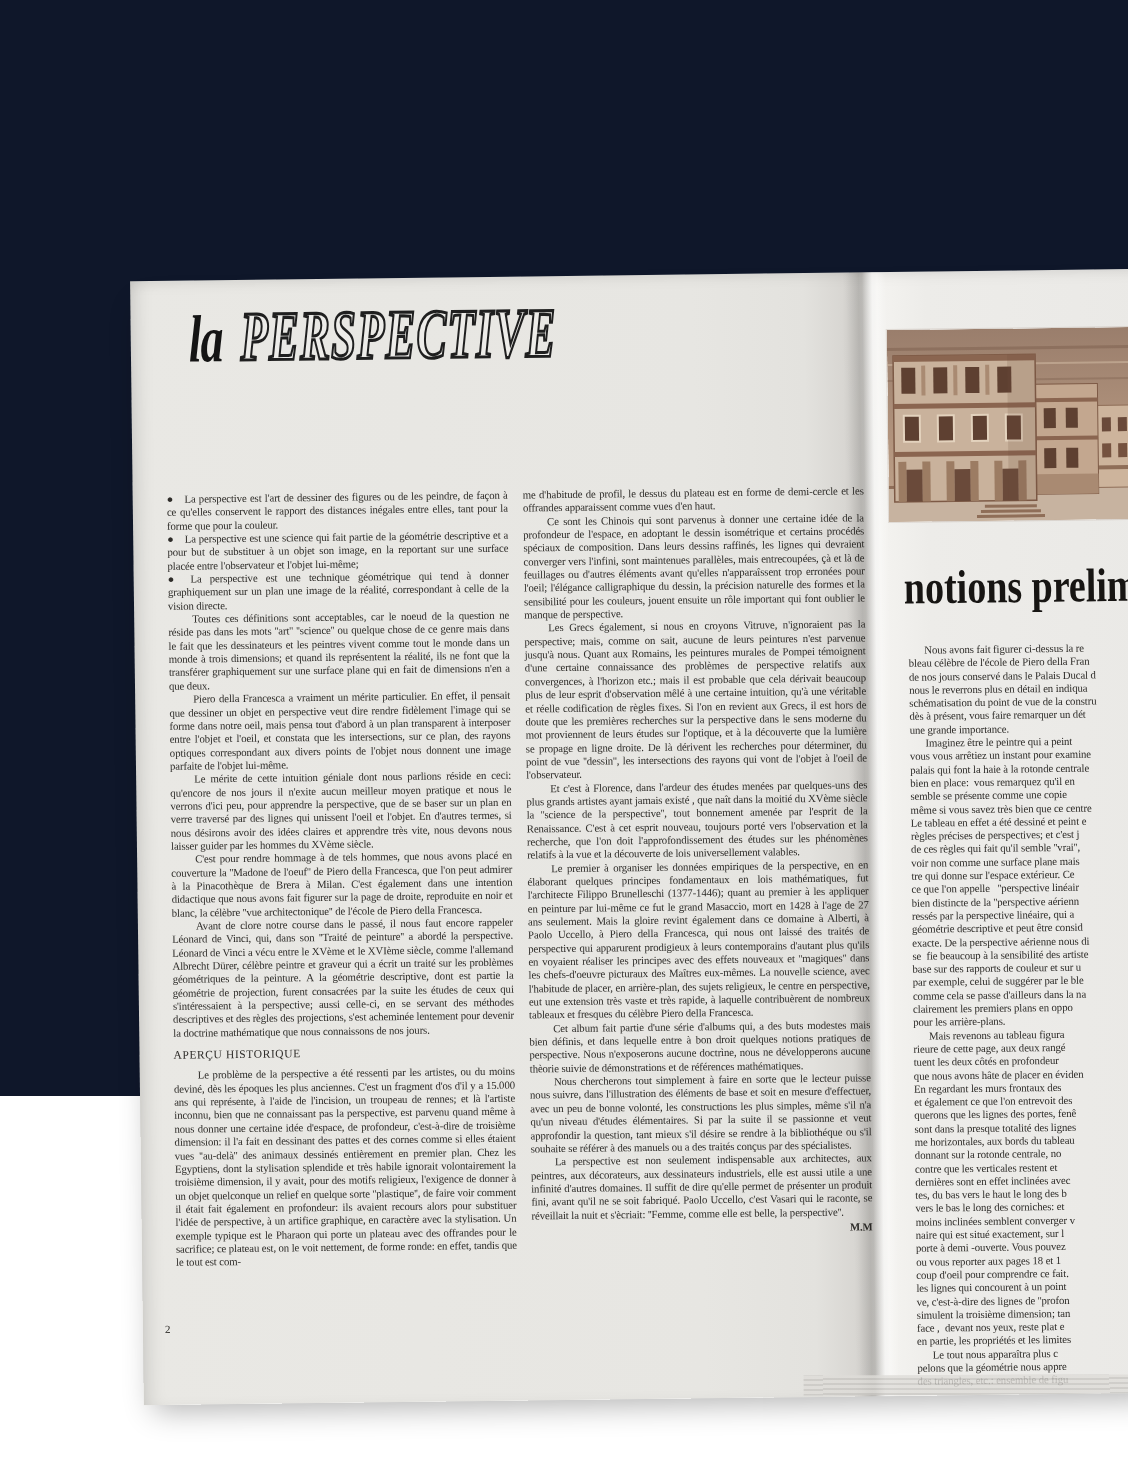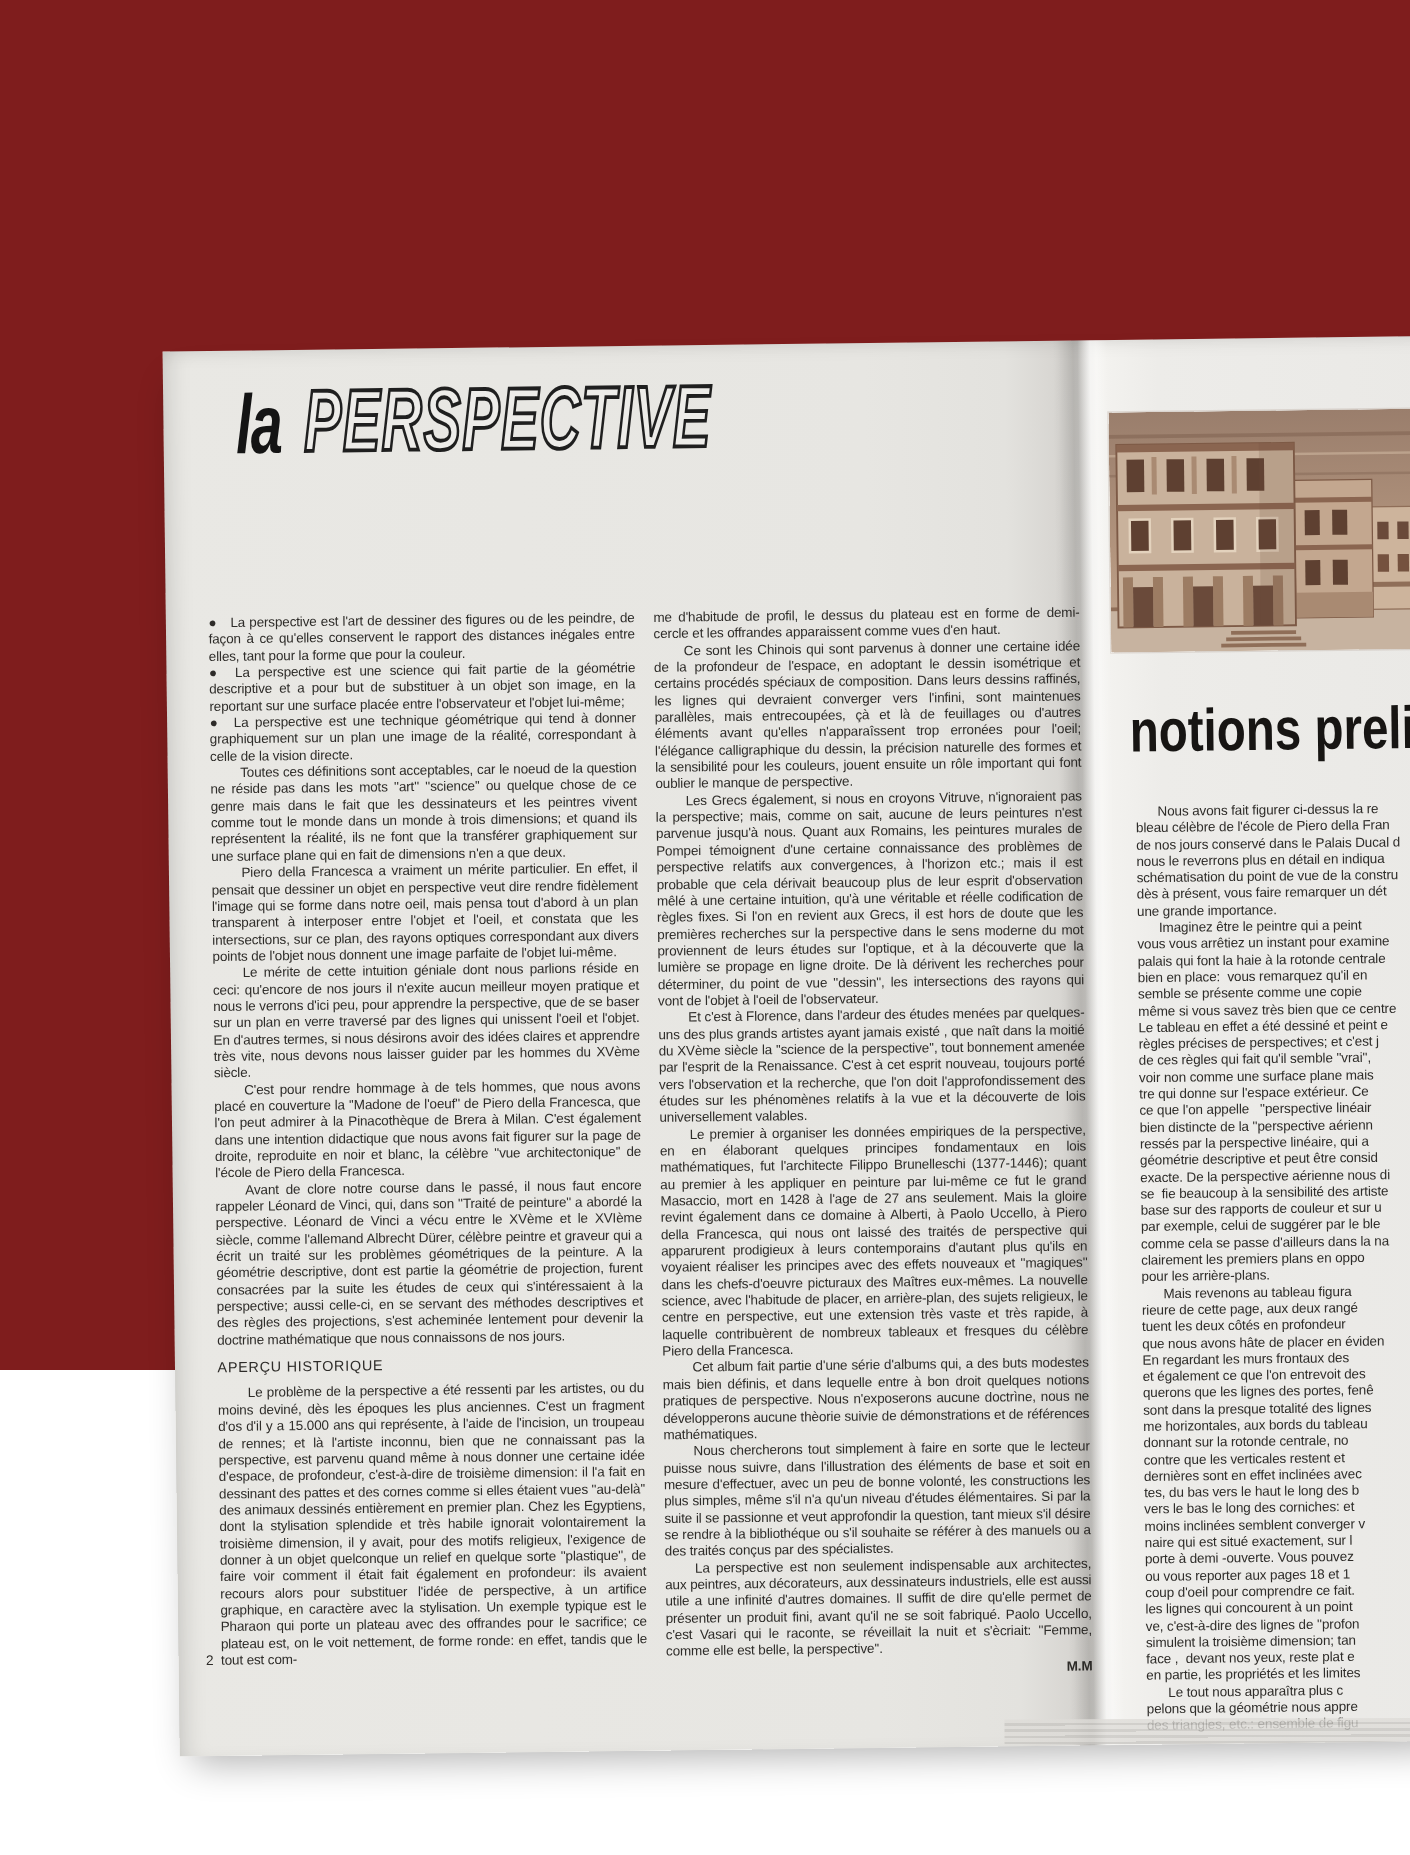--- a/index.html
+++ b/index.html
@@ -1,19 +1,19 @@
 <!DOCTYPE html>
 <html style="--paper: #e9e8e4; --ink: #2e2c29; --heading-ink: #171513; --sepia-sky: #a08270; --sepia-building: #c9b29c; --sepia-window: #5e4031; --sepia-ground: #c7b3a0;"><head>
 <meta charset="utf-8">
 <style>
   html,body{margin:0;padding:0;width:1128px;height:1484px;overflow:hidden;background:#ffffff;}
   *{box-sizing:border-box;}
   body{font-family:"Liberation Sans",sans-serif;color:var(--ink,#2e2c29);}
 
-  .photo{position:relative;width:1128px;height:1096px;background:#7f1d1d;}
+  .photo{position:relative;width:1128px;height:1096px;background:#0f172a;font-family:Liberation Serif, serif;}
 
   .paper{
     position:absolute;left:130px;top:272px;width:1020px;height:1124px;
     transform:rotate(-0.7deg);transform-origin:760px 0;
     background:linear-gradient(90deg,#e9e8e4 0%,#e7e6e2 55%,#e3e2de 66%,#d7d5d1 70.2%,#c7c5c1 71.4%,#f4f3f0 73.2%,#edecE9 78%,#eae9e6 100%);
     box-shadow:0 16px 30px -10px rgba(0,0,0,0.30), inset 14px 0 22px -14px rgba(0,0,0,0.20), inset 0 12px 18px -14px rgba(0,0,0,0.12);
     overflow:hidden;
   }
 
   .left-page{position:absolute;left:0;top:0;width:734px;height:100%;}

